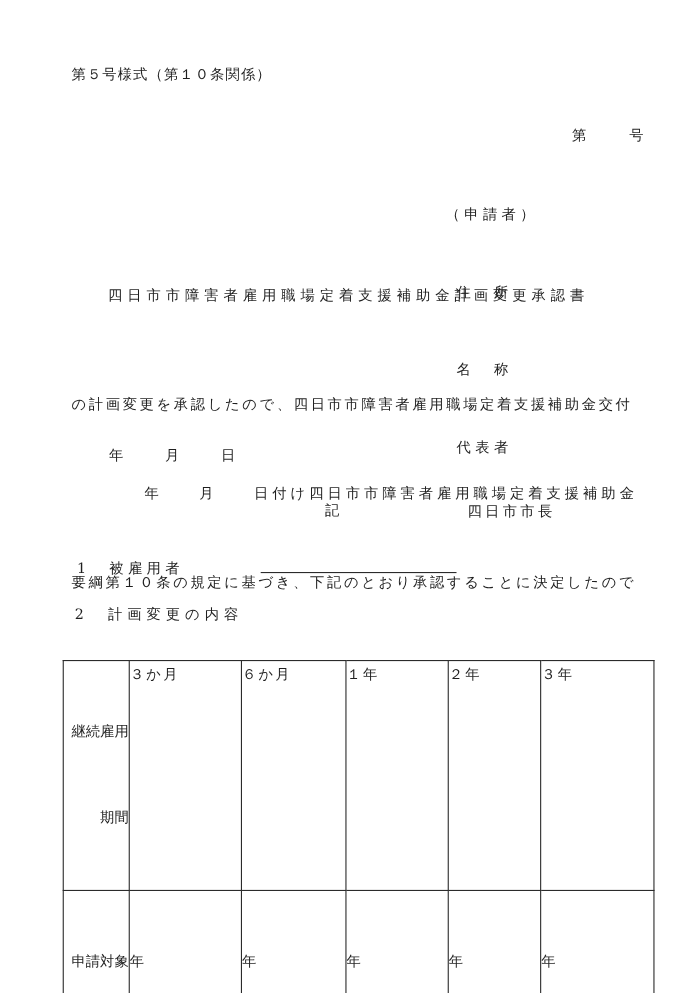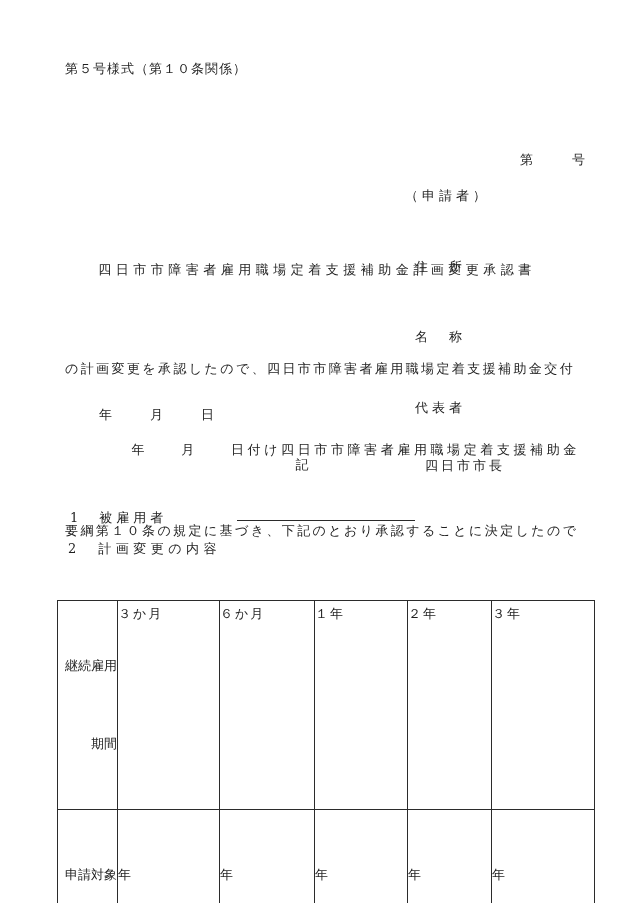--- a/index.html
+++ b/index.html
@@ -7,34 +7,34 @@
     width:630px;height:903px;
     background:#ffffff;
     font-family:"DejaVu Serif","Liberation Serif",serif;
     color:#1f1f1f;
   }
   .page{
     position:relative;width:604px;height:903px;background:#ffffff;overflow:hidden;
   }
   .abs{position:absolute;font-size:13px;line-height:27px;white-space:pre;}
   .form-number{left:65px;top:55px;letter-spacing:1px;}
-  .doc-number{left:520px;top:110px;letter-spacing:0;margin-top:36px;}
+  .doc-number{left:520px;top:110px;letter-spacing:0;}
   .applicant-block{left:405px;top:137px;line-height:23.5px;letter-spacing:4px;}
   .applicant-block .sub{padding-left:10px;}
   .doc-title{left:0;right:0;top:256px;padding-left:30px;text-align:center;letter-spacing:4.5px;}
   .body-par{left:65px;top:301px;width:520px;}
   .body-par .bl{line-height:27px;white-space:pre;}
   .ls1{letter-spacing:3.6px;}
   .ls2{letter-spacing:2.4px;}
   .date-line{left:65px;top:401px;letter-spacing:4px;}
   .signer{left:425px;top:452px;letter-spacing:3px;}
   .ki-mark{left:0;right:0;top:451px;text-align:center;letter-spacing:0;}
   .item1{left:70px;top:504px;letter-spacing:4px;}
   .blank-line{position:absolute;left:237px;top:520px;width:178px;height:0;border-top:1px solid #2b2b2b;}
-  .item2{left:68px;top:535px;letter-spacing:4.5px;}
+  .item2{left:68px;top:546px;letter-spacing:4.5px;}
   table.grid{
     position:absolute;left:57px;top:600px;
     border-collapse:collapse;table-layout:fixed;
     font-size:13px;
   }
   table.grid td{
     border:1px solid #2b2b2b;
     vertical-align:top;
     box-sizing:border-box;
     padding:0;

